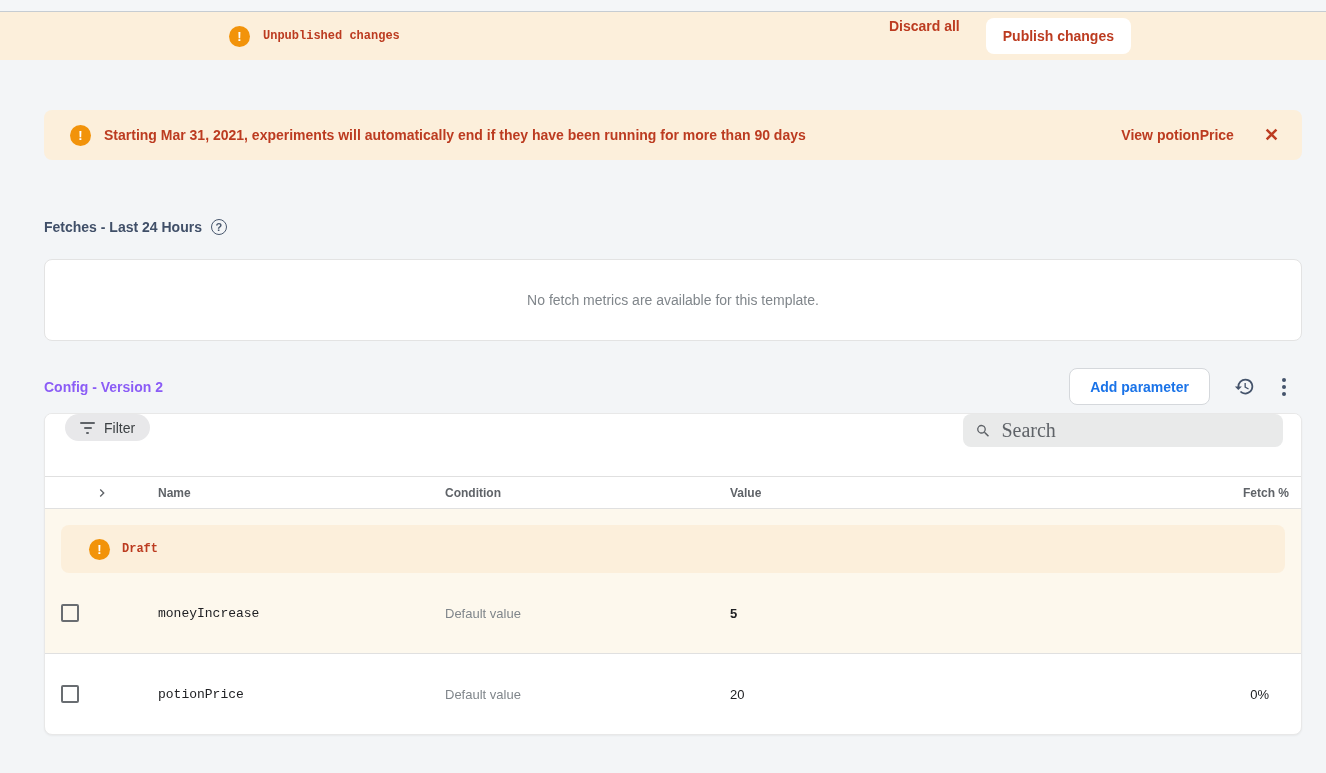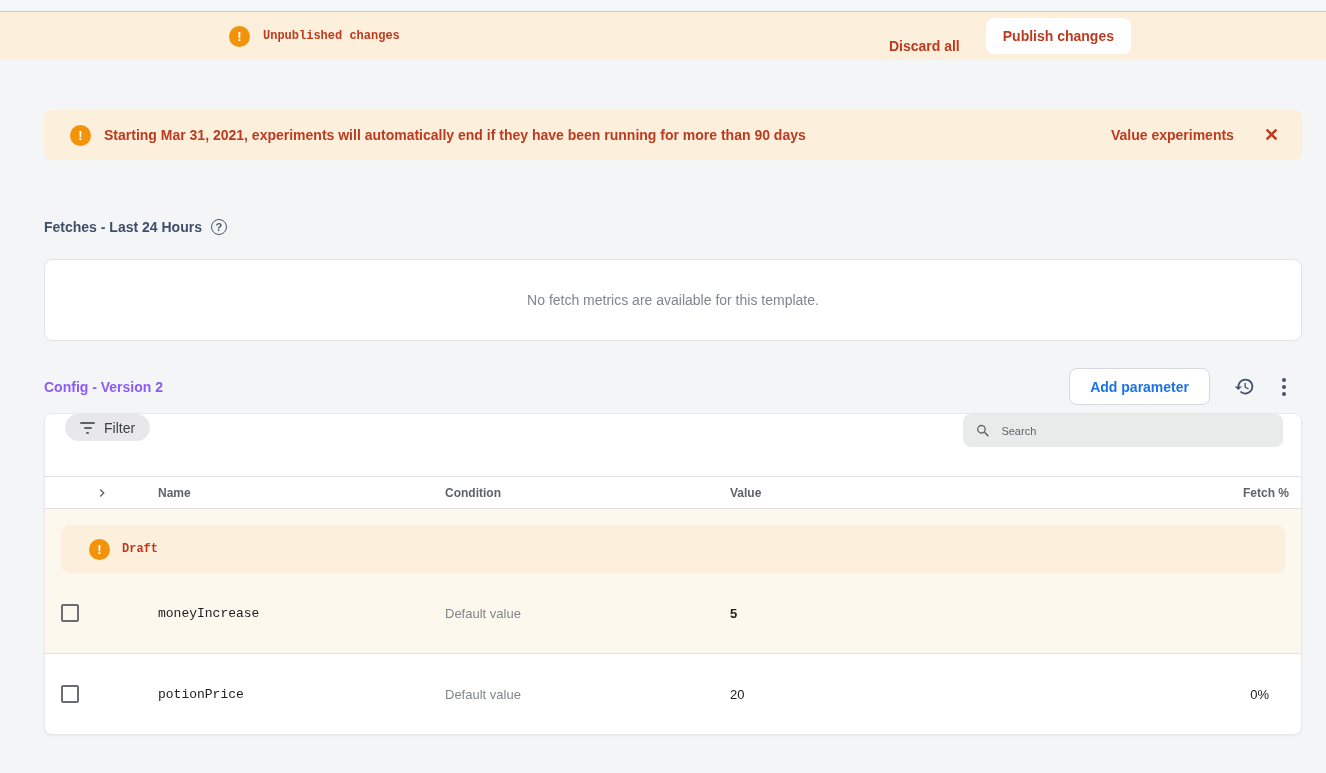--- a/index.html
+++ b/index.html
@@ -26,21 +26,21 @@
   .unpub-left { margin-left: 229px; display: flex; align-items: center; gap: 13px; }
   .warn-icon {
     width: 21px; height: 21px; border-radius: 50%;
     background: #f2930a; color: #ffffff;
     font-size: 13px; font-weight: 700;
     display: inline-flex; align-items: center; justify-content: center;
     flex: 0 0 auto;
   }
   .red-text { color: #bc3b20; font-size: 12px; font-weight: 700; font-family: Liberation Mono, monospace; }
   .unpub-spacer { flex: 1; }
-  .unpub-right { margin-right: 195px; display: flex; align-items: flex-end; gap: 26px; }
+  .unpub-right { margin-right: 195px; display: flex; align-items: flex-start; gap: 26px; }
   .text-btn {
     color: #bc3b20; font-size: 14px; font-weight: 700;
     background: none; border: none; cursor: pointer;
     font-family: "Liberation Sans", sans-serif;
   }
   .publish-btn {
     height: 36px; padding: 4px 17px;
     background: #ffffff; border: none; border-radius: 8px;
     color: #bc3b20; font-size: 14px; font-weight: 700;
     font-family: "Liberation Sans", sans-serif;
@@ -125,22 +125,22 @@
   .filter-glyph i:nth-child(2) { width: 8px; }
   .filter-glyph i:nth-child(3) { width: 3px; }
   .toolbar-spacer { flex: 1; }
   .search-box {
     width: 320px; height: 33px;
     background: #e9eaea; border-radius: 8px;
     display: flex; align-items: center; padding: 0 12px; gap: 10px;
   }
   .search-box input {
     border: none; background: transparent; outline: none;
-    font-size: 11px; color: #a16207; width: 100%;
-    font-family: Liberation Sans, sans-serif;
+    font-size: 20px; color: #a16207; width: 100%;
+    font-family: Liberation Serif, serif;
   }
   .search-box input::placeholder { color: #5f6368; opacity: 1; }
   .grid-row {
     display: grid;
     grid-template-columns: 81px 255px 253px 407px 120px 1fr;
     align-items: center;
     gap: 32px;
   }
   .thead {
     height: 33px;
@@ -188,21 +188,21 @@
     <button class="publish-btn">Publish changes</button>
   </div>
 </div>
 
 <div class="main">
 
   <div class="exp-banner">
     <span class="warn-icon">!</span>
     <span class="exp-msg">Starting Mar 31, 2021, experiments will automatically end if they have been running for more than 90 days</span>
     <div class="exp-spacer"></div>
-    <span class="exp-link">Value experiments</span>
+    <span class="exp-link">View potionPrice</span>
     <button class="exp-close">✕</button>
   </div>
 
   <div class="section-label">
     <span>Fetches - Last 24 Hours</span>
     <span class="help-icon">?</span>
   </div>
 
   <div class="fetch-card">
     <span class="empty-msg">No fetch metrics are available for this template.</span>

